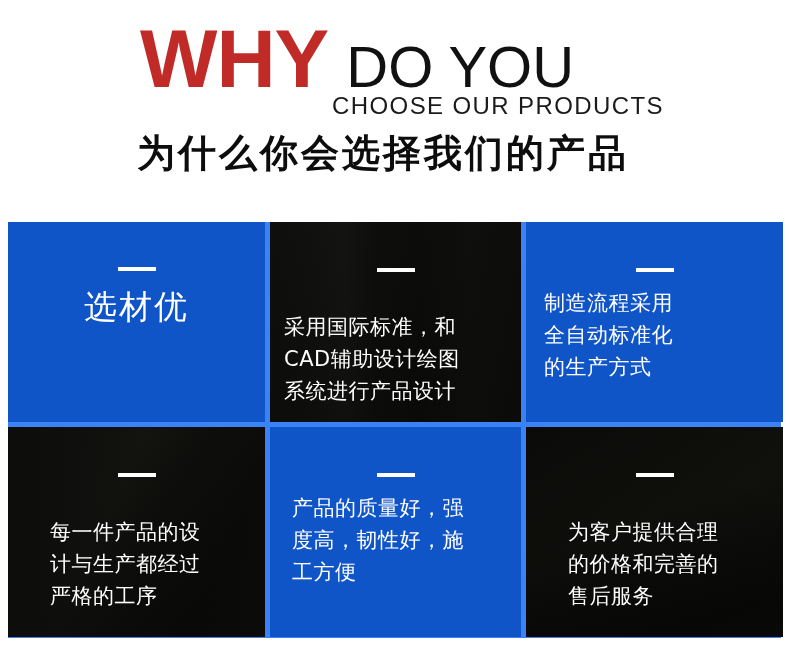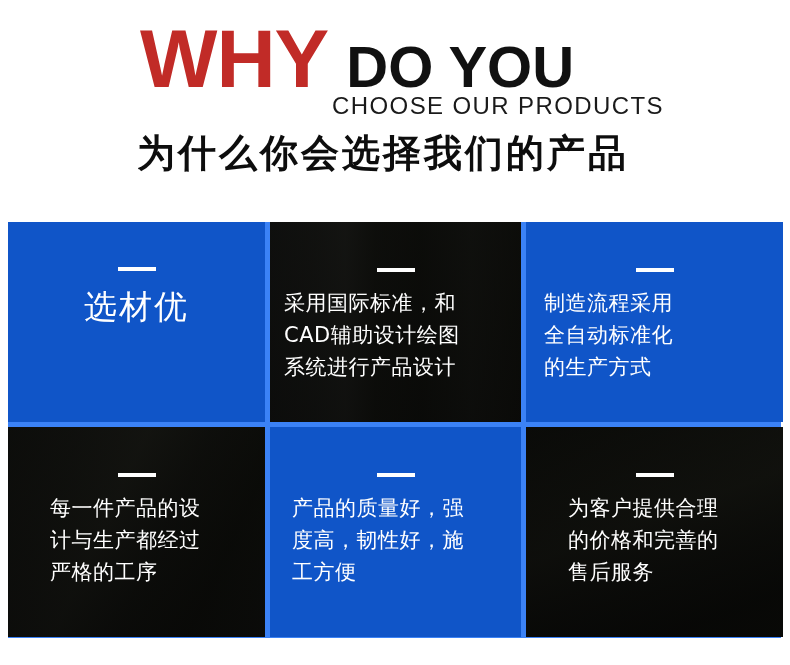--- a/index.html
+++ b/index.html
@@ -45,21 +45,21 @@
   .headline-why {
     font-size: 82px;
     font-weight: bold;
     letter-spacing: -1px;
     color: #c12b27;
     line-height: 1;
   }
 
   .headline-doyou {
     font-size: 58px;
-    font-weight: bold;
+    font-weight: normal;
     letter-spacing: 0px;
     color: #111111;
     line-height: 1;
     margin-left: 18px;
   }
 
   .headline-sub {
     position: absolute;
     left: 140px;
     top: 92px;
@@ -108,20 +108,21 @@
     justify-content: flex-start;
   }
 
   .cell-blue {
     background: #1055c8;
   }
 
   
   .cell-photo {
     background-color: #0b0b0b;
+    gap: 24px;
   }
 
   .cell-photo.photo-a {
     background-image:
       linear-gradient(180deg, rgba(10,10,10,0.72) 0%, rgba(8,8,8,0.78) 100%),
       linear-gradient(90deg, #1b1d18 0%, #23251e 18%, #2c2e26 30%, #17190f 42%, #101209 60%, #1d1f16 80%, #121309 100%),
       radial-gradient(ellipse 60% 45% at 50% 14%, #3a3c34 0%, rgba(20,20,18,0) 70%),
       radial-gradient(ellipse 80% 18% at 50% 58%, #2f3129 0%, rgba(16,16,14,0) 72%),
       radial-gradient(ellipse 90% 22% at 50% 92%, #2a2c24 0%, rgba(14,14,12,0) 74%);
   }

